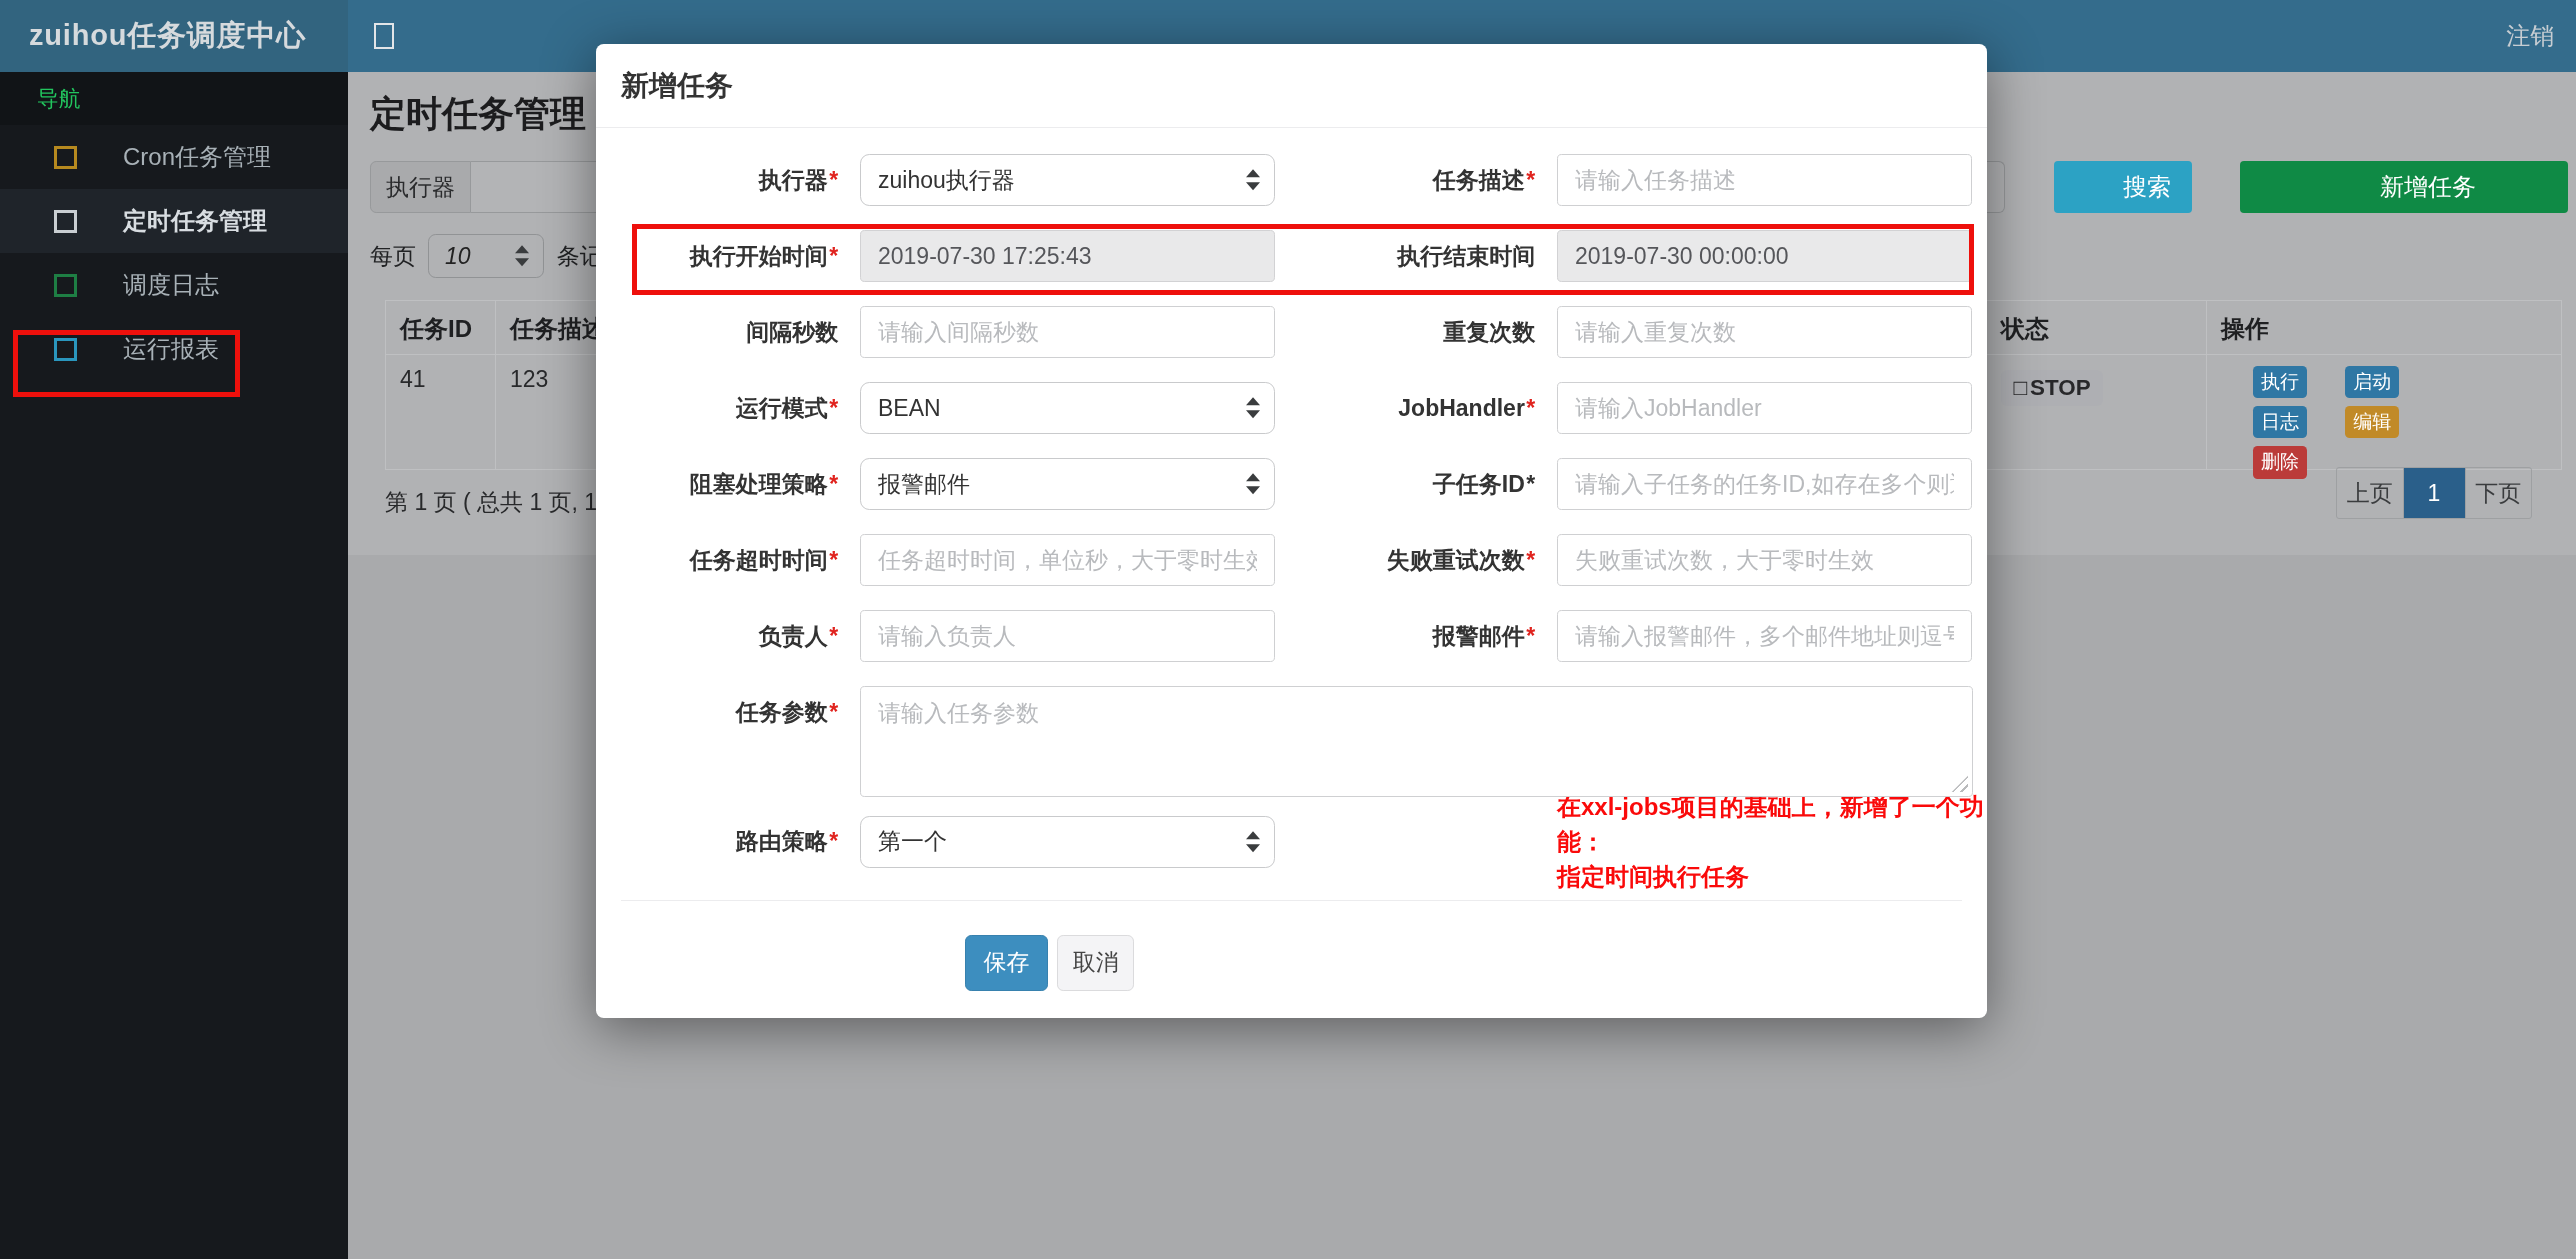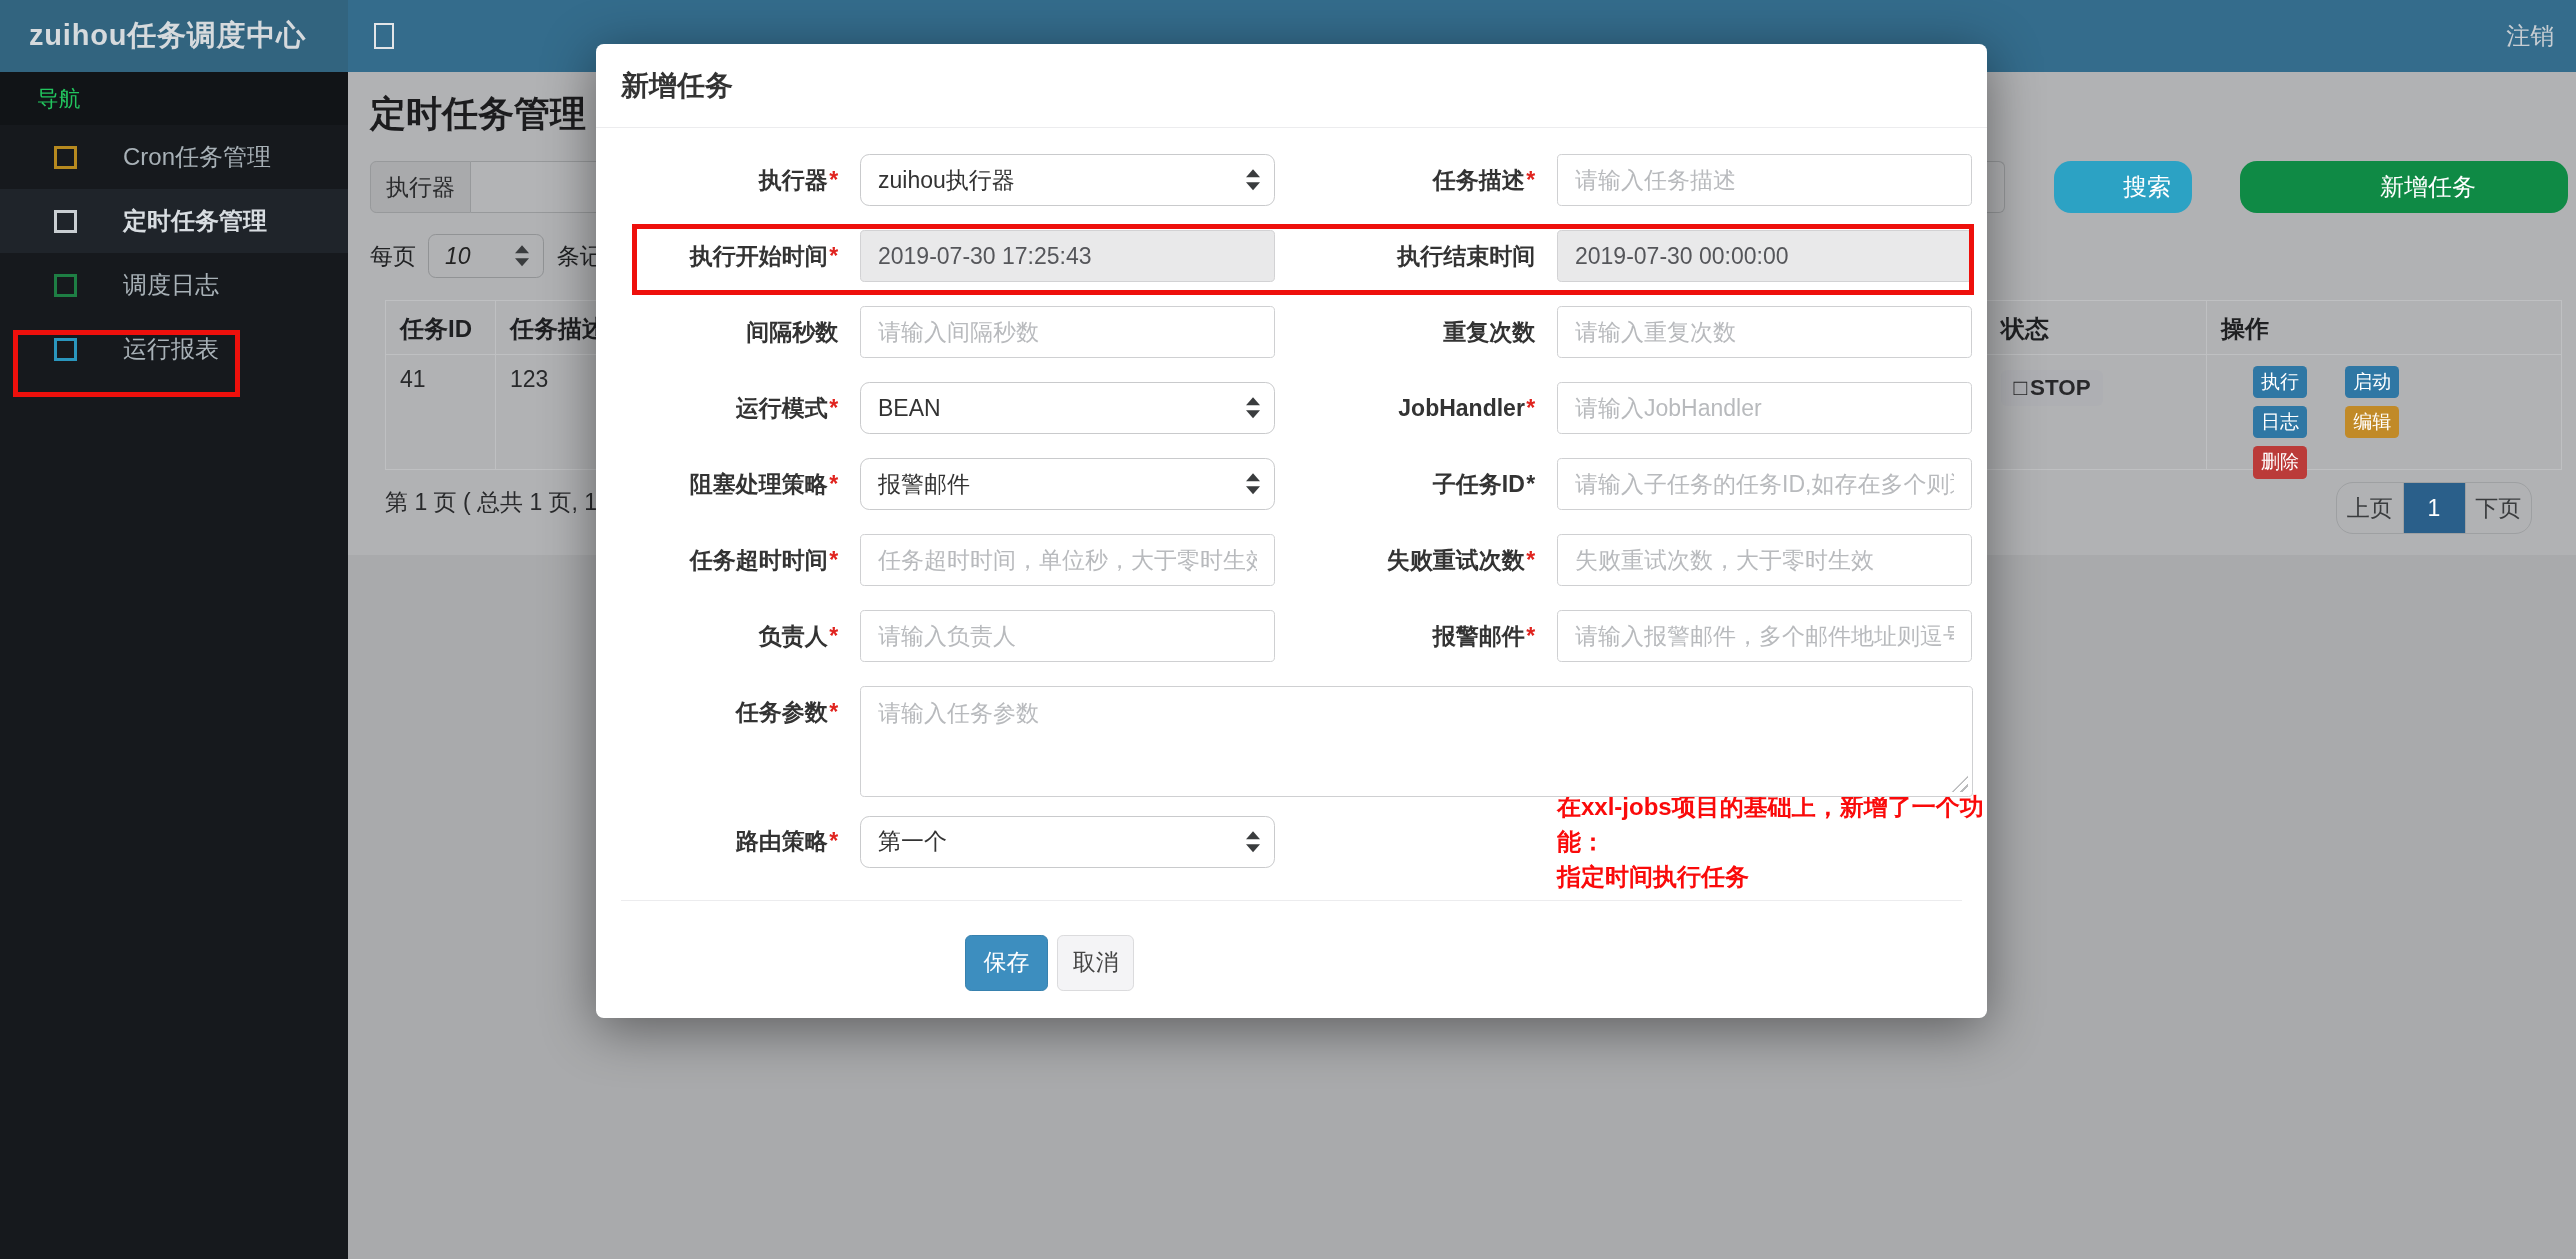--- a/index.html
+++ b/index.html
@@ -28,21 +28,21 @@
   .side-item .lbl { margin-left:46px; font-size:24px; color:#A8B1B7; }
   .side-item.active .lbl { color:#D8DDE1; font-weight:bold; }
   
   .content-lower { position:absolute; left:348px; top:555px; width:2228px; height:705px; background:#A9AAAC; z-index:1; }
   .page-title { position:absolute; left:370px; top:90px; font-size:36px; font-weight:bold; color:#1C1C1E; z-index:2; }
   .toolbar-group { position:absolute; left:370px; top:161px; width:1635px; height:52px; display:flex; z-index:2; }
   .tg-addon { width:101px; background:#A9AAAC; border:1.5px solid #97999B; border-radius:6.2px 0 0 6.2px;
               display:flex; align-items:center; justify-content:center; font-size:23px; color:#2A2B2D; }
   .tg-input { flex:1; background:#B3B4B6; border:1.5px solid #97999B; border-left:none; border-radius:0 6.2px 6.2px 0;
               font-size:23px; padding:0 15.5px; color:#2A2B2D; outline:none; }
-  .btn { border:none; cursor:pointer; color:#fff; border-radius:17px; font-size:24px;padding-left:48px; }
+  .btn { border:none; cursor:pointer; color:#fff; border-radius:4px; font-size:24px;padding-left:48px; }
   .btn-search { position:absolute; left:2054px; top:161px; width:138px; height:52px; background:#2CA2C4; z-index:2; }
   .btn-add { position:absolute; left:2240px; top:161px; width:328px; height:52px; background:#0F8A45; z-index:2; }
   .perpage { position:absolute; left:370px; top:234px; height:44px; display:flex; align-items:center; gap:12.4px;
              font-size:23px; color:#222325; z-index:2; }
   .mini-select { position:relative; width:116px; height:44px; border:1.5px solid #919395; border-radius:7.7px;
                  display:flex; align-items:center; padding:0 39px 0 15.5px; font-size:23px; color:#222; cursor:pointer;font-style:italic; }
   
   .arrows { position:absolute; right:14px; top:50%; transform:translateY(-50%); display:flex; flex-direction:column; gap:5.4px; }
   .arrows i { display:block; width:0; height:0; border-left:7px solid transparent; border-right:7px solid transparent; }
   .arrows .up { border-bottom:8.5px solid #3A3C3E; }
@@ -56,22 +56,22 @@
   .g-head .g-cell { font-size:24px; font-weight:bold; color:#1F2022; padding-top:12.4px; }
   .g-head { height:54px; }
   .g-body { height:116px; }
   .g-body .g-cell { font-size:23px; color:#28292B; }
   .c0 { width:110px; } .c1 { width:1491px; } .c2 { width:220px; } .c3 { width:356px; }
   .badge { display:inline-flex; align-items:center; gap:3.1px; margin-top:4.6px; background:#AEAFB3; color:#28282A;
            font-weight:bold; font-size:22.4px; padding:4.6px 12.4px; border-radius:6.2px; }
   .actions { width:186px; display:flex; flex-wrap:wrap; gap:7.7px 6.2px; }
   .abtn { width:54px; height:32.5px; border:none; border-radius:4.6px; color:#fff; font-size:19px; cursor:pointer;margin-left:32px; }
   .pg-summary { position:absolute; left:385px; top:487px; font-size:23px; color:#28292B; z-index:2; }
-  .pager { position:absolute; left:2336px; top:482px; width:196px; height:52px; border:1.5px solid #9EA0A2;
-           border-radius:17px; display:flex; overflow:hidden; z-index:2; }
+  .pager { position:absolute; left:2336px; top:467px; width:196px; height:52px; border:1.5px solid #9EA0A2;
+           border-radius:3px; display:flex; overflow:hidden; z-index:2; }
   .pager > div { flex:1; display:flex; align-items:center; justify-content:center; font-size:23px;
                  color:#3A3C3E; cursor:pointer; border-left:1.5px solid #9EA0A2; }
   .pager > div:first-child { border-left:none; }
   .pager .cur { flex:0 0 62px; background:#2A5F8A; color:#fff; }
   
   .modal { position:absolute; left:596px; top:44px; width:1391px; height:974px; background:#fff;
            border-radius:7.7px; box-shadow:0 10.8px 54px rgba(0,0,0,.45); z-index:10; }
   .m-head { height:84px; display:flex; align-items:center; padding-left:25px;
             border-bottom:1.5px solid #ECECEE; }
   .m-title { font-size:28px; font-weight:bold; color:#333; }

